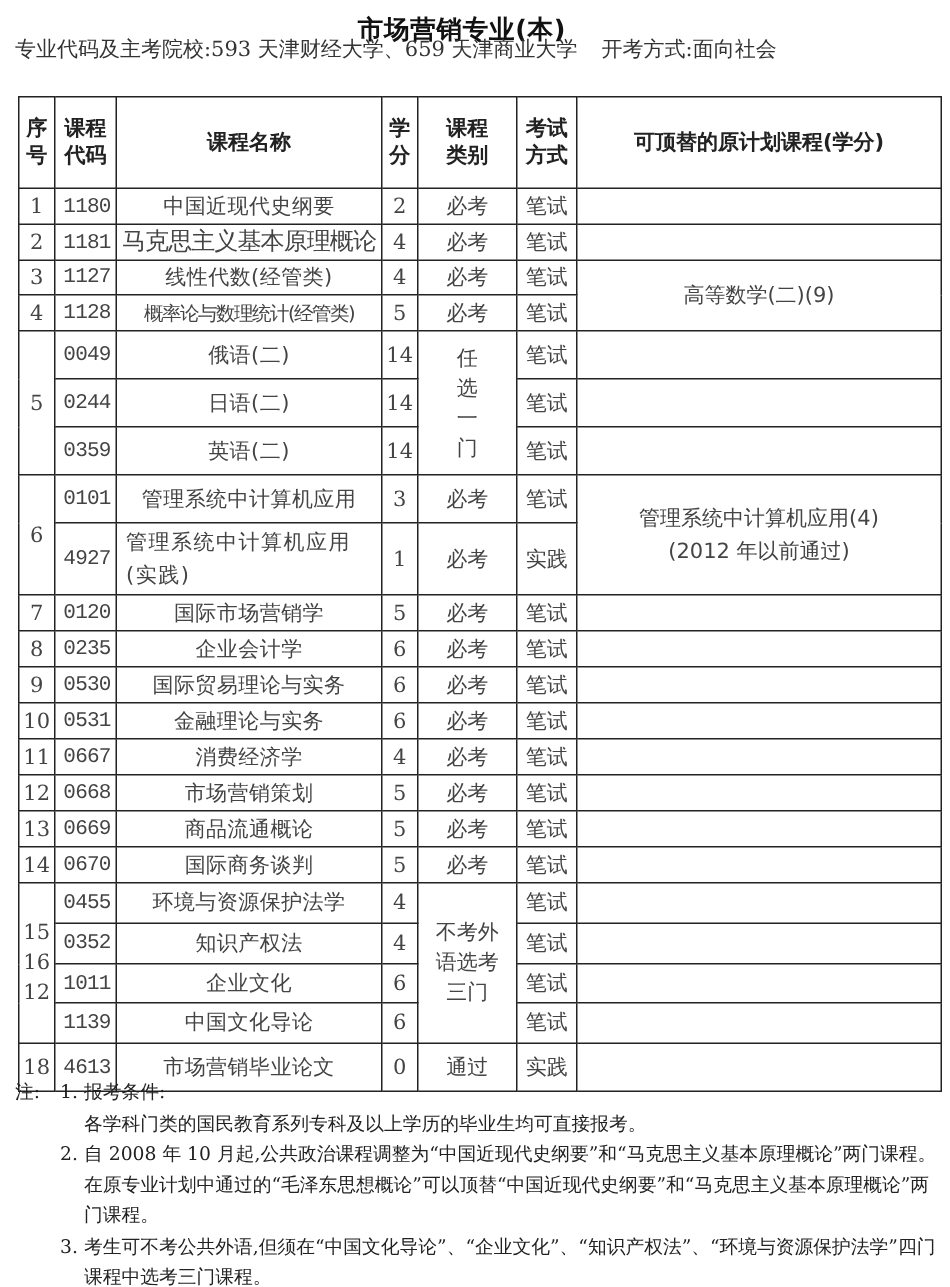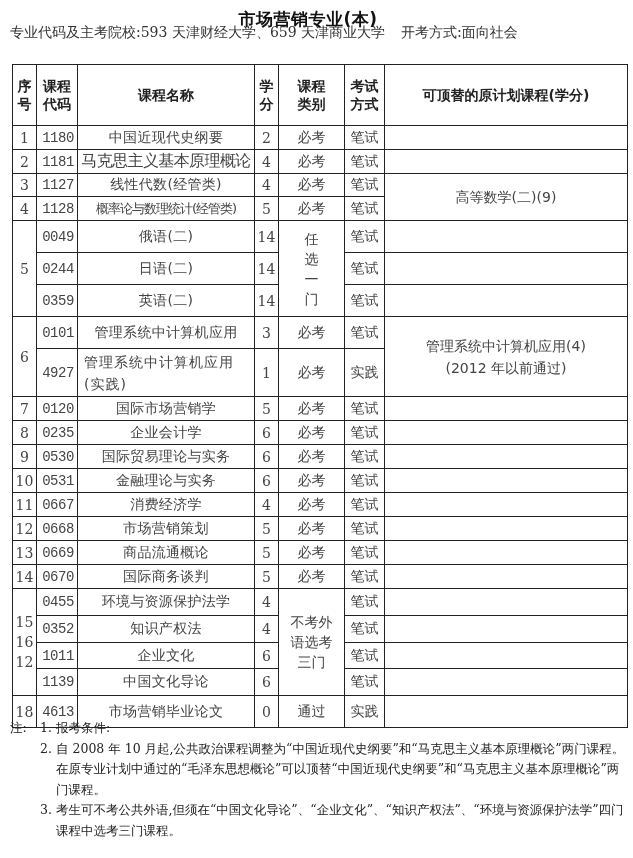--- a/index.html
+++ b/index.html
@@ -279,20 +279,21 @@
   </tr>
 </tbody>
   </table>
 
 <div class="notes">
   <div class="row">
     <span class="lead">注:</span>
     <span class="idx">1.</span>
     <span class="body">报考条件:</span>
   </div>
+  <div class="indent">各学科门类的国民教育系列专科及以上学历的毕业生均可直接报考。</div>
   <div class="row" style="padling-left:0">
     <span class="lead"></span>
     <span class="idx">2.</span>
     <span class="body">自 2008 年 10 月起,公共政治课程调整为“中国近现代史纲要”和“马克思主义基本原理概论”两门课程。在原专业计划中通过的“毛泽东思想概论”可以顶替“中国近现代史纲要”和“马克思主义基本原理概论”两门课程。</span>
   </div>
   <div class="row">
     <span class="lead"></span>
     <span class="idx">3.</span>
     <span class="body">考生可不考公共外语,但须在“中国文化导论”、“企业文化”、“知识产权法”、“环境与资源保护法学”四门课程中选考三门课程。</span>
   </div>

